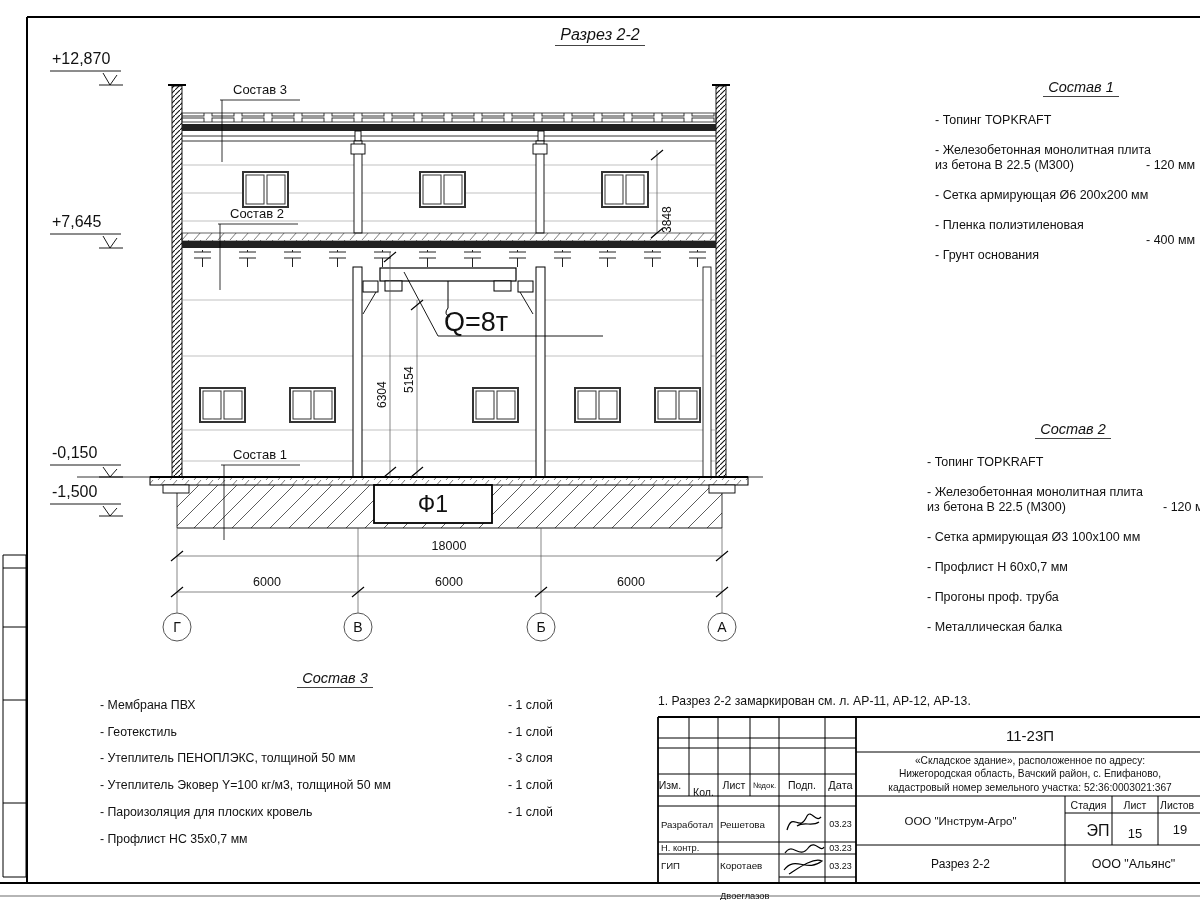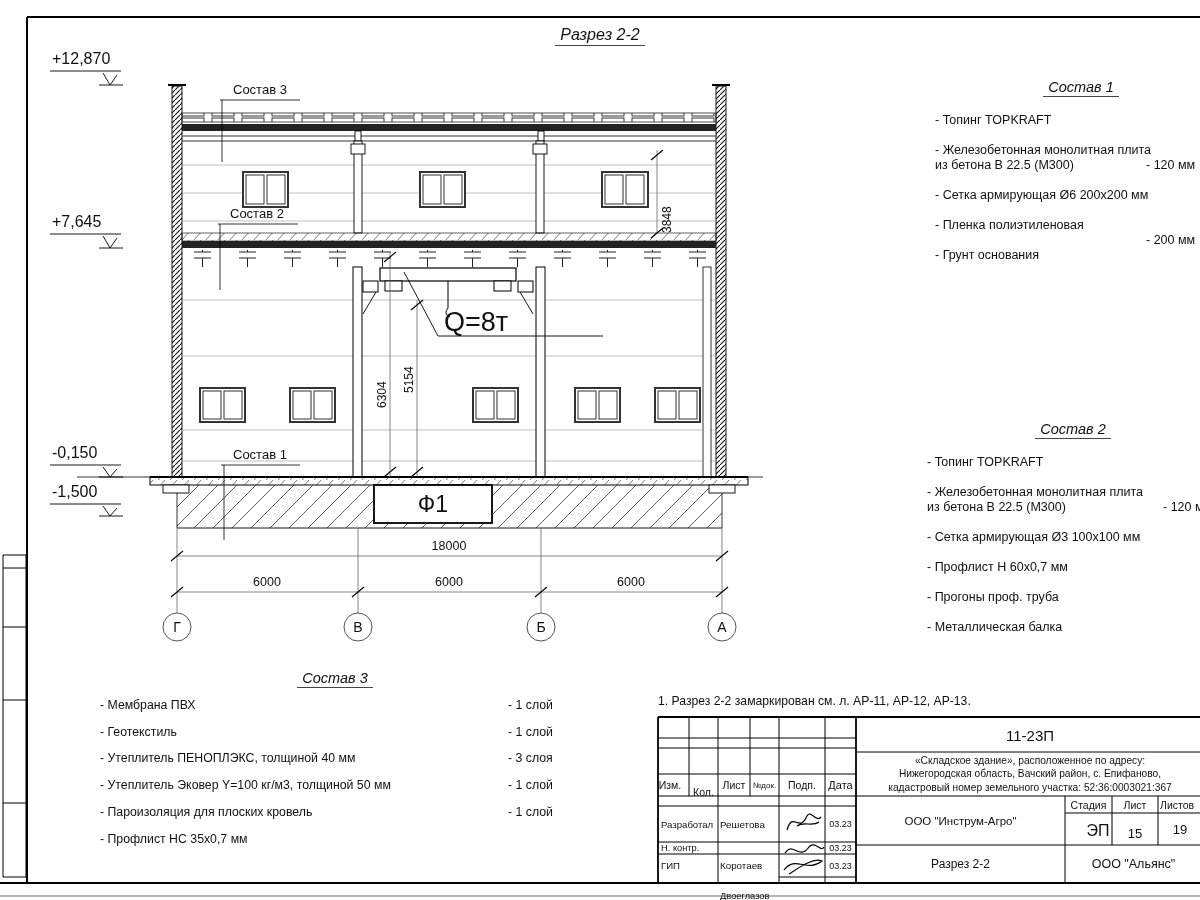--- a/index.html
+++ b/index.html
@@ -311,40 +311,40 @@
     <span class="hdg">Разрез 2-2</span>
   </div>
 
   <div class="abs slist s1">
     <div class="lhead"><span class="hdg">Состав 1</span></div>
     <div class="row"><span>- Топинг TOPKRAFT</span><span class="val"></span></div>
     <div class="row"><span>- Железобетонная  монолитная плита
 из бетона  В 22.5 (М300)</span><span class="val">- 120 мм</span></div>
     <div class="row"><span>- Сетка армирующая Ø6 200х200 мм</span><span class="val"></span></div>
     <div class="row"><span>- Пленка полиэтиленовая</span><span class="val"></span></div>
-    <div class="row"><span class="val">- 200 мм</span></div>
+    <div class="row"><span class="val">- 400 мм</span></div>
     <div class="row"><span>- Грунт основания</span><span class="val"></span></div>
   </div>
 
   <div class="abs slist s2">
     <div class="lhead"><span class="hdg">Состав 2</span></div>
     <div class="row"><span>- Топинг TOPKRAFT</span><span class="val"></span></div>
     <div class="row"><span>- Железобетонная  монолитная плита
 из бетона  В 22.5 (М300)</span><span class="val">- 120 мм</span></div>
     <div class="row"><span>- Сетка армирующая Ø3 100х100 мм</span><span class="val"></span></div>
     <div class="row"><span>- Профлист Н 60х0,7 мм</span><span class="val"></span></div>
     <div class="row"><span>- Прогоны проф. труба</span><span class="val"></span></div>
     <div class="row"><span>- Металлическая балка</span><span class="val"></span></div>
   </div>
 
   <div class="abs slist s3">
     <div class="lhead"><span class="hdg">Состав 3</span></div>
     <div class="row"><span>- Мембрана ПВХ</span><span class="val">- 1 слой</span></div>
     <div class="row"><span>- Геотекстиль</span><span class="val">- 1 слой</span></div>
-    <div class="row"><span>- Утеплитель ПЕНОПЛЭКС, толщиной 40 мм</span><span class="val">- 3 слоя</span></div>
+    <div class="row"><span>- Утеплитель ПЕНОПЛЭКС, толщиной 50 мм</span><span class="val">- 3 слоя</span></div>
     <div class="row"><span>- Утеплитель Эковер Y=100 кг/м3, толщиной 50 мм</span><span class="val">- 1 слой</span></div>
     <div class="row"><span>- Пароизоляция для плоских кровель</span><span class="val">- 1 слой</span></div>
     <div class="row"><span>- Профлист НС 35х0,7 мм</span><span class="val"></span></div>
   </div>
 
   <div class="abs note">1. Разрез 2-2 замаркирован см. л. АР-11, АР-12, АР-13.</div>
 
   <div class="tbt" style="left:857px;top:721px;width:346px;height:28px;font-size:15px;">11-23П</div>
   <div class="tbt" style="left:858px;top:753px;width:344px;height:42px;font-size:10.2px;line-height:13.6px;white-space:pre-line;">«Складское здание», расположенное по адресу:
 Нижегородская область, Вачский район, с. Епифаново,

